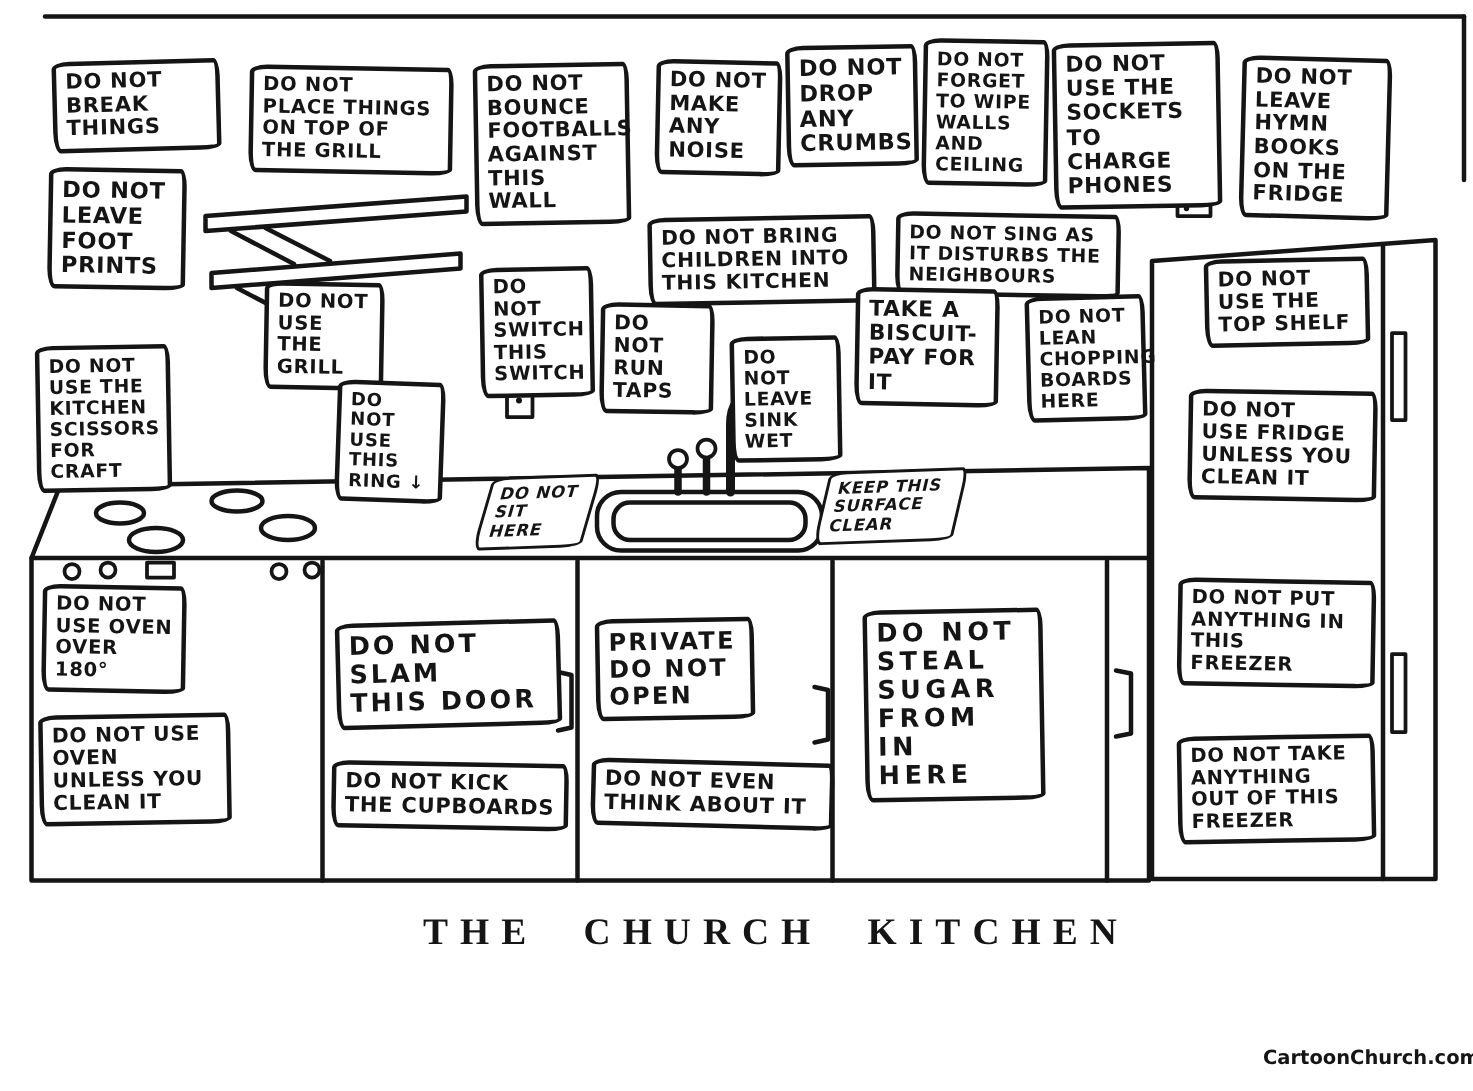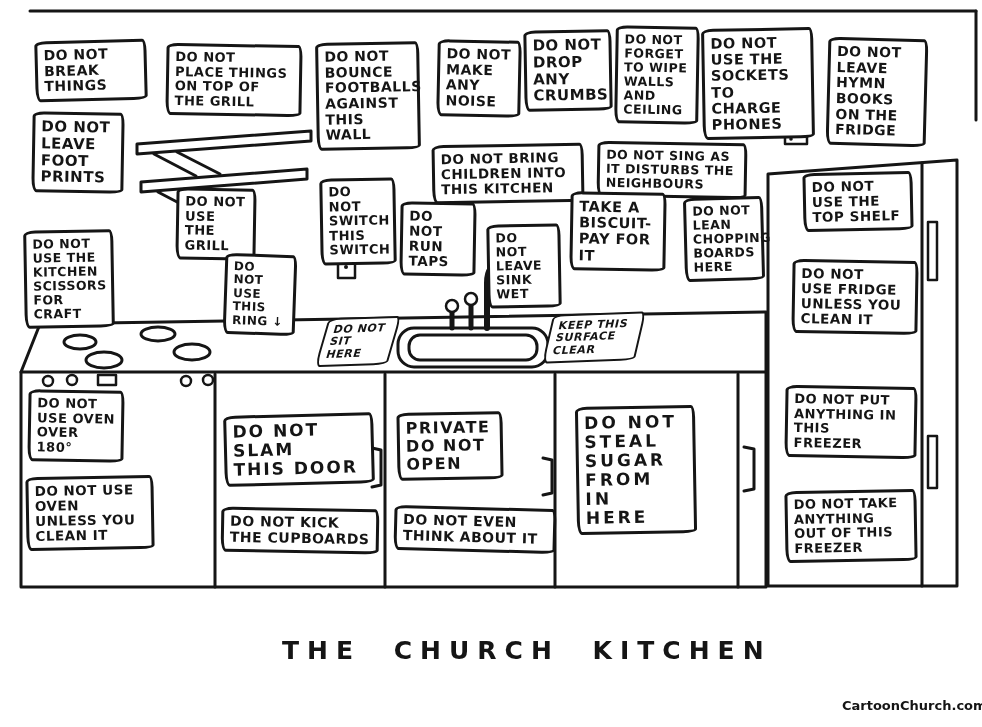--- a/index.html
+++ b/index.html
@@ -235,14 +235,14 @@
 HERE</div>
 <div class="sign" style="left:785px; top:386px; width:132px; transform:rotate(1deg);">DO NOT PUT
 ANYTHING IN
 THIS
 FREEZER</div>
 <div class="sign" style="left:785px; top:490px; width:132px; transform:rotate(-1deg);">DO NOT TAKE
 ANYTHING
 OUT OF THIS
 FREEZER</div>
 
-<div class="caption" style="left:282px; top:636px;">THE CHURCH KITCHEN</div>
+<div class="caption" style="left:282px; top:608px;font-family:Liberation Serif, serif;">THE CHURCH KITCHEN</div>
 <div class="watermark" style="left:842px; top:698px;">CartoonChurch.com</div>
 
 </body></html>

